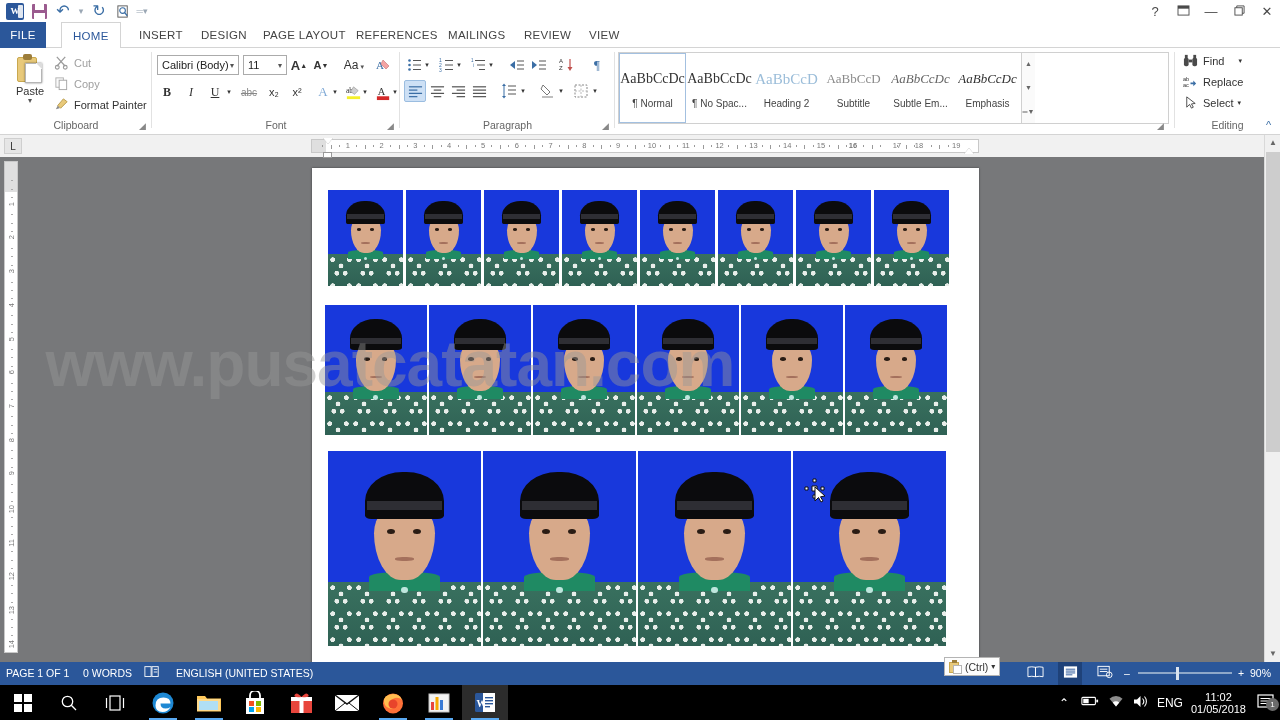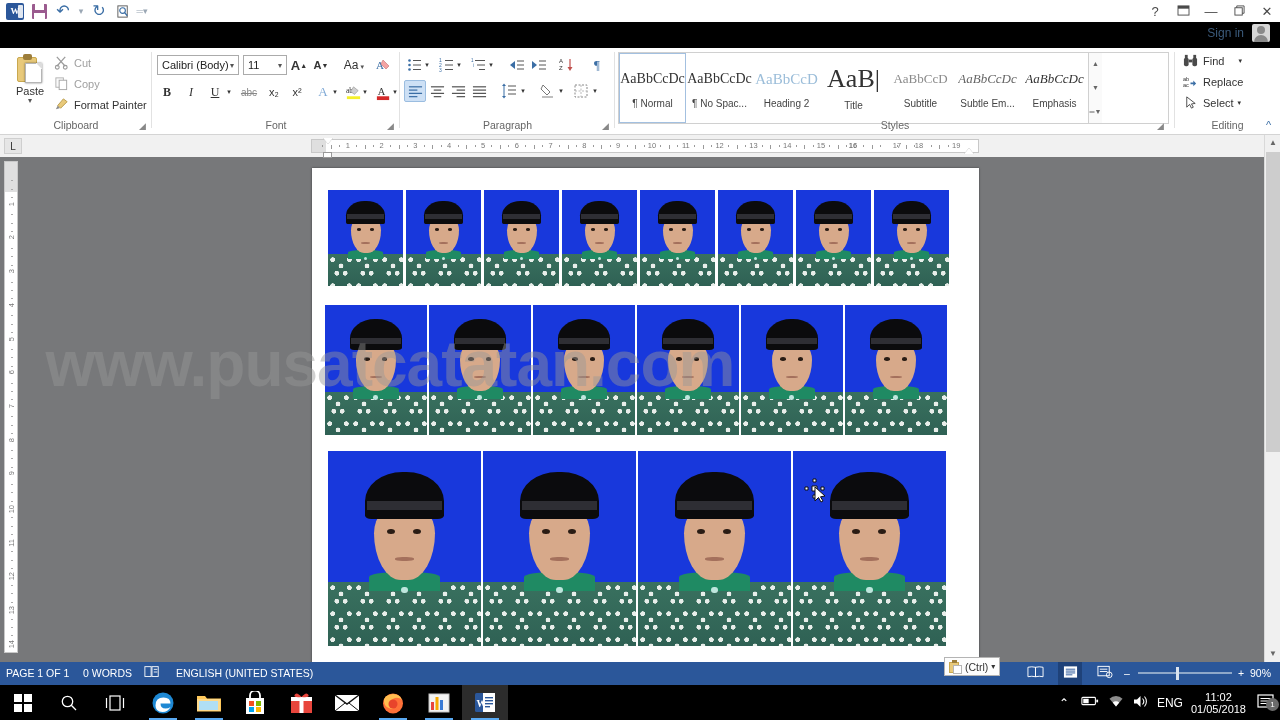--- a/index.html
+++ b/index.html
@@ -294,20 +294,31 @@
             <rect x="1" y="3" width="8" height="8" fill="none" stroke="#4a4a4a"></rect>
             <polyline points="3,3 3,1 11,1 11,9 9,9" fill="none" stroke="#4a4a4a"></polyline>
           </svg>
       </div>
       <div class="winbtn">✕</div>
     </div>
     <div class="signin">Sign in</div>
     <div class="avatar"></div>
   </div>
 
+  <div class="tabbar">
+    <div class="tab file" style="left:0px;width:46px;text-align:center;padding:0">FILE</div>
+    <div class="tab active" style="left:61px">HOME</div>
+    <div class="tab" style="left:128px">INSERT</div>
+    <div class="tab" style="left:190px">DESIGN</div>
+    <div class="tab" style="left:252px">PAGE LAYOUT</div>
+    <div class="tab" style="left:345px">REFERENCES</div>
+    <div class="tab" style="left:437px">MAILINGS</div>
+    <div class="tab" style="left:513px">REVIEW</div>
+    <div class="tab" style="left:578px">VIEW</div>
+  </div>
 
   <div class="ribbon">
 
     <div class="group" style="left:0px;width:152px">
       <div class="paste-btn">
         <span class="clip-ico">
           <span class="board"></span>
             <span class="clip"></span>
             <span class="page"></span>
         </span>
@@ -570,42 +581,37 @@
         </div>
         <div class="style-item">
           <span class="style-sample">AaBbCcDc</span>
           <span class="style-name">¶ No Spac...</span>
         </div>
         <div class="style-item">
           <span class="style-sample" style="color:#9bbdd9;font-size:15px">AaBbCcD</span>
           <span class="style-name">Heading 2</span>
         </div>
         <div class="style-item">
-          <span class="style-sample" style="font-size:26px;line-height:26px">AaB|</span>
-          <span class="style-name">Title</span>
-        </div>
-        <div class="style-item">
           <span class="style-sample" style="color:#8a8a8a;font-size:13px">AaBbCcD</span>
           <span class="style-name">Subtitle</span>
         </div>
         <div class="style-item">
           <span class="style-sample" style="font-style:italic;color:#666;font-size:13px">AaBbCcDc</span>
           <span class="style-name">Subtle Em...</span>
         </div>
         <div class="style-item">
           <span class="style-sample" style="font-style:italic;font-size:13px">AaBbCcDc</span>
           <span class="style-name">Emphasis</span>
         </div>
         <div class="style-scroll">
           <div>▲</div>
           <div>▼</div>
           <div>═▼</div>
         </div>
       </div>
-      <div class="group-label">Styles</div>
       <div class="dialog-launcher" style="right:8px">◢</div>
       <div class="group-sep" style="left:559px"></div>
     </div>
 
     <div class="group" style="left:1175px;width:105px">
       <div class="cmd enabled" style="left:8px;top:4px">
         <span class="mini-ico">
           <svg width="15" height="15" viewBox="0 0 16 16">
               <rect x="1" y="5" width="5" height="9" rx="2" fill="#4a4a4a"></rect>
               <rect x="10" y="5" width="5" height="9" rx="2" fill="#4a4a4a"></rect>

